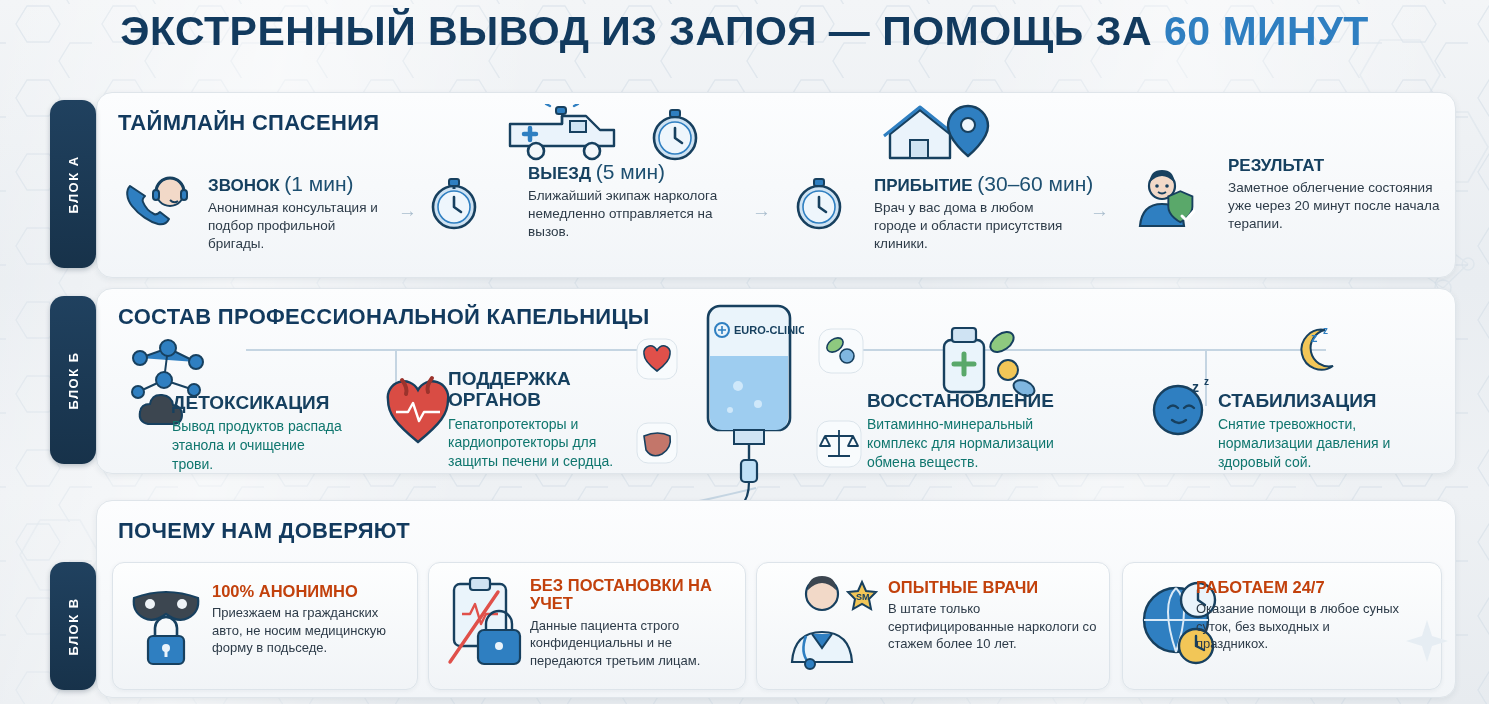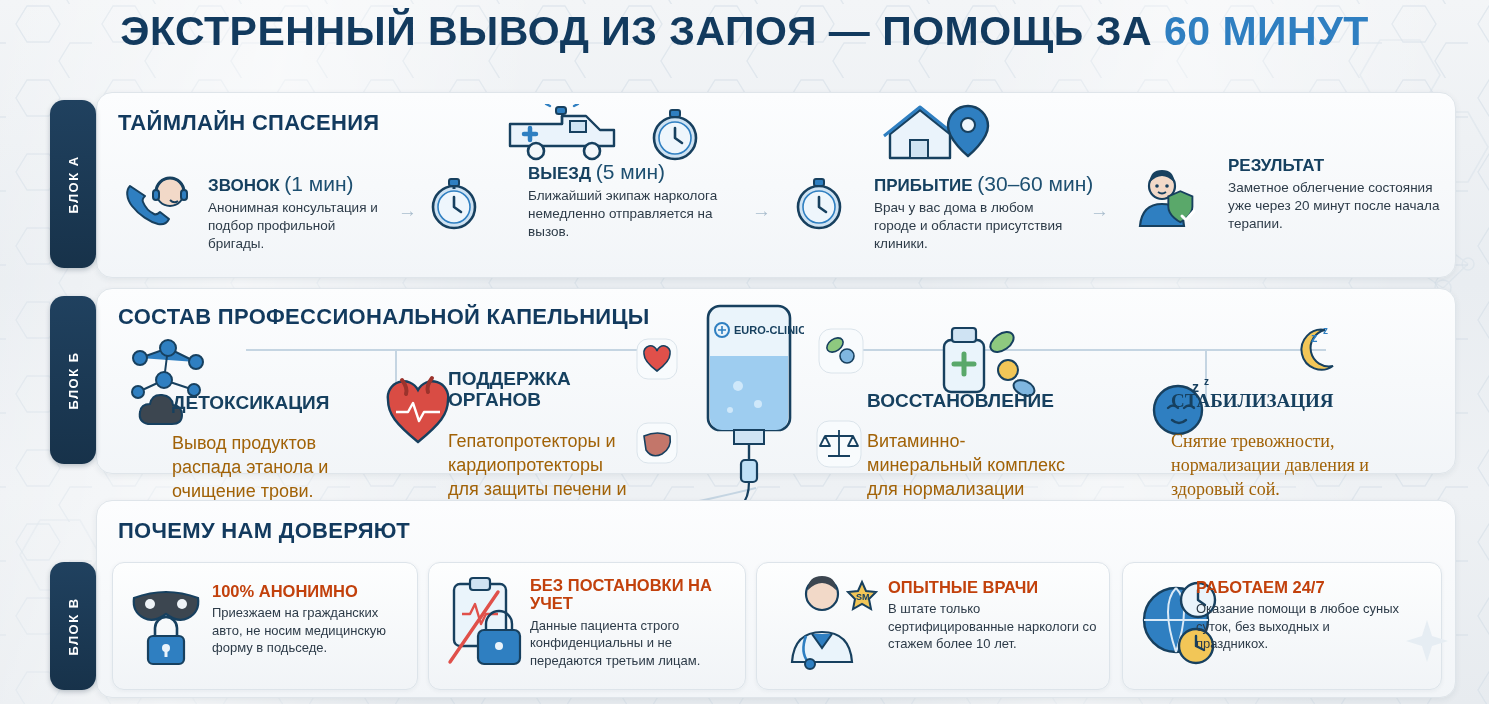--- a/index.html
+++ b/index.html
@@ -66,21 +66,21 @@
   
   .step-head{font-size:17px;font-weight:bold;color:#16405f;white-space:nowrap;}
   .step-head .light{font-weight:normal;font-size:21px;color:#1d4f70;}
   .step-body{font-size:13.5px;color:#2d3b48;line-height:1.33;margin-top:3px;}
   .item{position:absolute;}
 
   .arrow{position:absolute;color:#a8bccd;font-size:19px;}
 
   
   .b-head{font-size:19px;font-weight:bold;color:#16405f;line-height:1.12;}
-  .b-body{font-size:18px;color:#a16207;line-height:1.34;margin-top:18px;}
+  .b-body{font-size:14px;color:#0f766e;line-height:1.34;margin-top:4px;}
 
   
   .card{
     position:absolute;
     background:linear-gradient(180deg,#fdfefe 0%,#f1f4f7 100%);
     border:1px solid #dde4ea;
     border-radius:12px;
     box-shadow:0 1px 4px rgba(30,50,70,.06);
   }
   .c-head{font-size:16.5px;font-weight:bold;color:#c2410c;line-height:1.12;}
@@ -345,21 +345,21 @@
 
 <div class="icon" style="left:1148px;top:376px;">
   <svg width="70" height="64" viewBox="0 0 70 64">
     <circle cx="30" cy="34" r="24" fill="#2f7fc1" stroke="#17405f" stroke-width="2.4"></circle>
     <path d="M20 32 q5 -5 10 0 M36 32 q5 -5 10 0" fill="none" stroke="#17405f" stroke-width="2.4" stroke-linecap="round"></path>
     <path d="M24 44 q7 6 14 0" fill="none" stroke="#17405f" stroke-width="2.4" stroke-linecap="round"></path>
     <text x="44" y="16" font-family="Liberation Sans, sans-serif" font-size="14" font-weight="bold" fill="#17405f">z</text>
     <text x="56" y="9" font-family="Liberation Sans, sans-serif" font-size="10" font-weight="bold" fill="#17405f">z</text>
   </svg>
 </div>
-<div class="item" style="left:1171px;top:390px;width:200px;font-family:Liberation Serif, serif;">
+<div class="item" style="left:1218px;top:390px;width:200px;">
   <div class="b-head">СТАБИЛИЗАЦИЯ</div>
   <div class="b-body">Снятие тревожности, нормализации давления и здоровый сой.</div>
 </div>
 
 <div class="panel" style="left:96px;top:500px;width:1358px;height:196px;"></div>
 <div class="tab" style="left:50px;top:562px;width:46px;height:128px;">
   <span>БЛОК В</span>
 </div>
 <div class="panel-title" style="left:118px;top:518px;">ПОЧЕМУ НАМ ДОВЕРЯЮТ</div>
 

